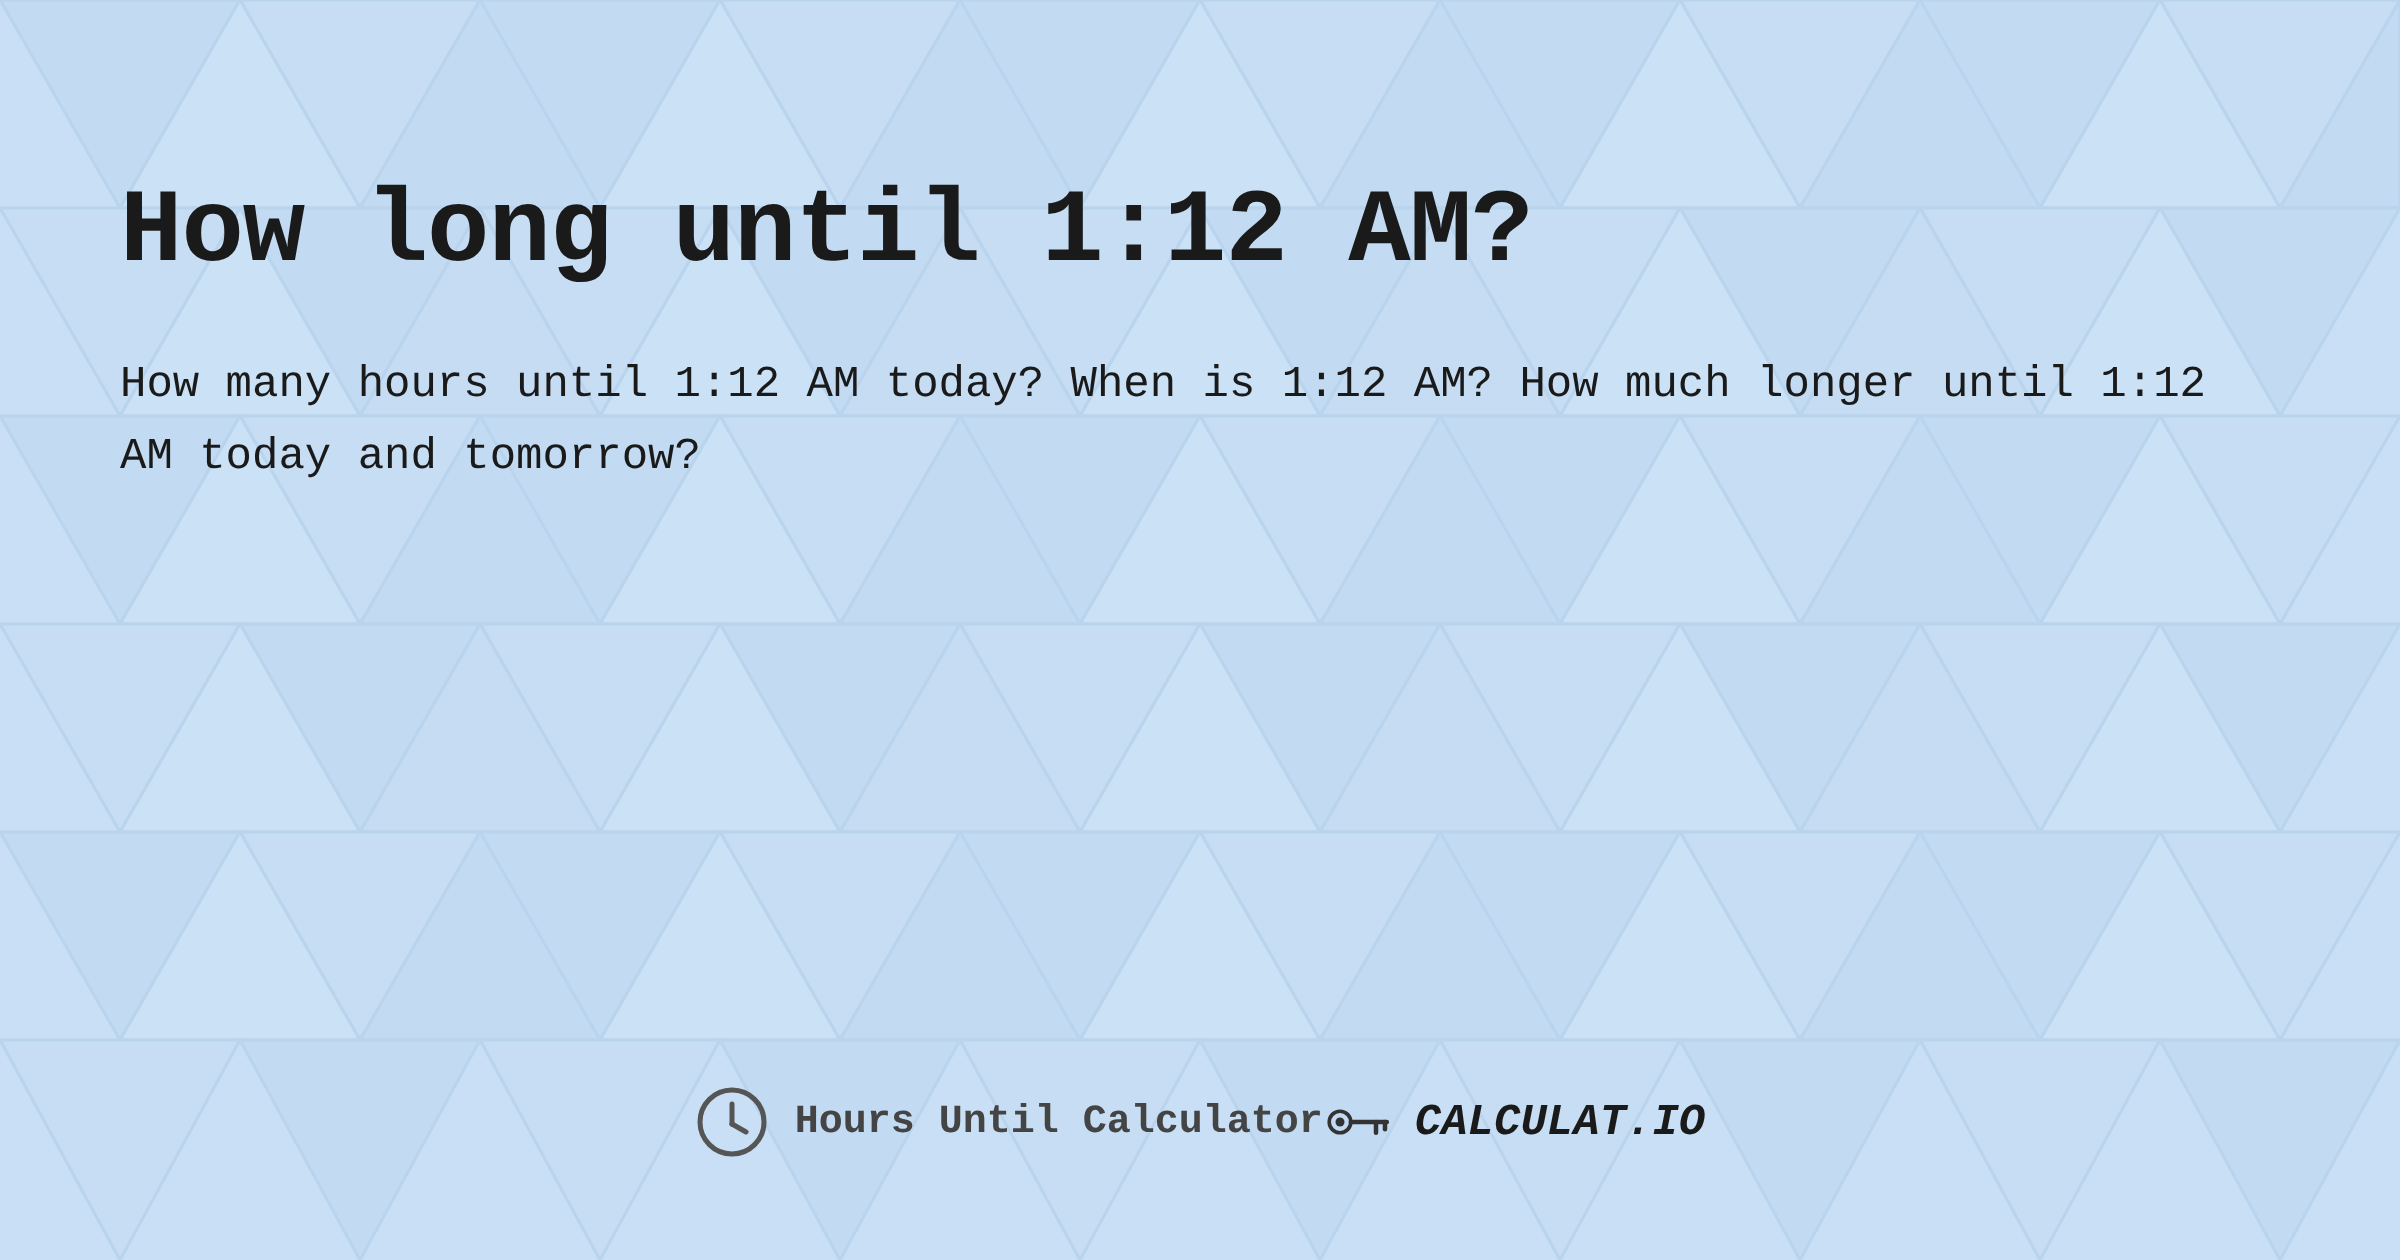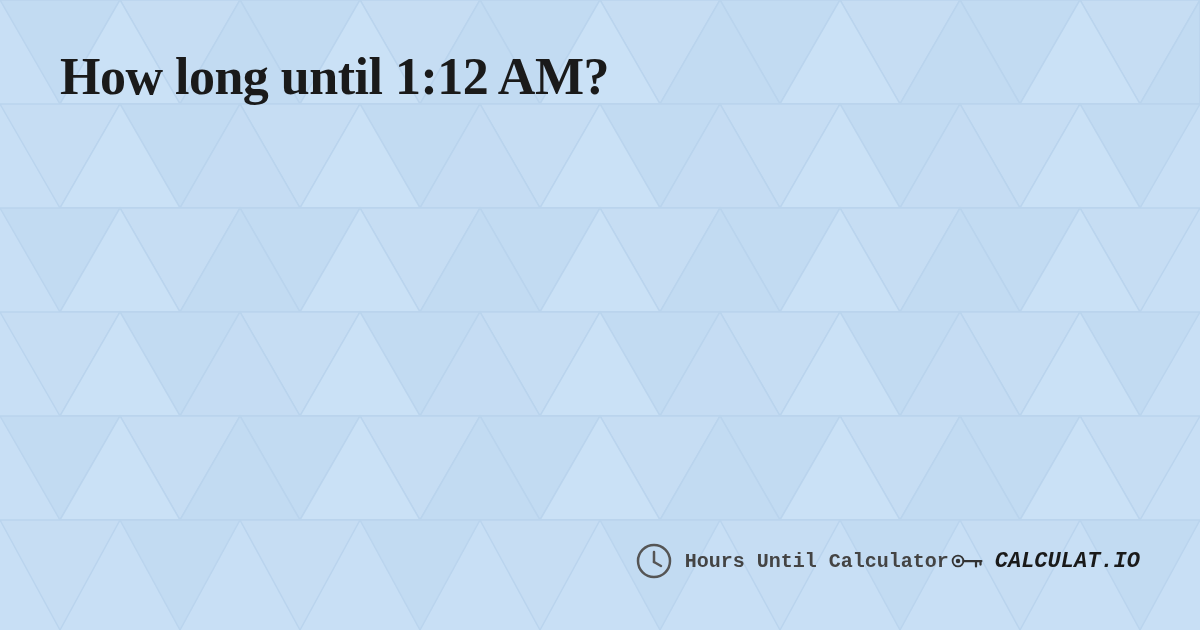--- a/index.html
+++ b/index.html
@@ -33,38 +33,39 @@
       height: 100%;
       display: flex;
       flex-direction: column;
       justify-content: space-between;
     }
 
     .main-title {
       font-size: 52px;
       font-weight: 900;
       color: #1a1a1a;
-      font-family: Liberation Serif, serif;
+      font-family: Liberation Mono, monospace;
       letter-spacing: -0.5px;
       line-height: 1.1;
       margin-bottom: 30px;
+      margin-top: 40px;
     }
 
     .description {
       font-size: 22px;
       font-family: 'Courier New', Courier, monospace;
       color: #1a1a1a;
       line-height: 1.65;
       max-width: 1080px;
       font-weight: 400;
     }
 
     .footer {
       display: flex;
-      justify-content: flex-end;
+      justify-content: center;
       align-items: center;
       padding-bottom: 10px;
     }
 
     .footer-left {
       display: flex;
       align-items: center;
       gap: 12px;
     }
 
@@ -224,20 +225,21 @@
     <polygon points="840,520 960,520 900,630" fill="#b8d4ee" stroke="#a0c0e0"></polygon>
     <polygon points="960,520 1080,520 1020,630" fill="#c5daf2" stroke="#a0c0e0"></polygon>
     <polygon points="1080,520 1200,520 1140,630" fill="#b8d4ee" stroke="#a0c0e0"></polygon>
   </g>
 </svg>
 
 <div class="content">
   <div>
     <h1 class="main-title">How long until 1:12 AM?</h1>
 
+    <p class="description">How many hours until 1:12 AM today? When is 1:12 AM? How much longer until 1:12 AM today and tomorrow?</p>
   </div>
 
   <div class="footer">
     <div class="footer-left">
 
       <svg class="clock-icon" viewBox="0 0 38 38" xmlns="http://www.w3.org/2000/svg">
         <circle cx="19" cy="19" r="16" stroke="#555" stroke-width="2.5" fill="none"></circle>
         <line x1="19" y1="10" x2="19" y2="20" stroke="#555" stroke-width="2.5" stroke-linecap="round"></line>
         <line x1="19" y1="20" x2="26" y2="24" stroke="#555" stroke-width="2.5" stroke-linecap="round"></line>
       </svg>

